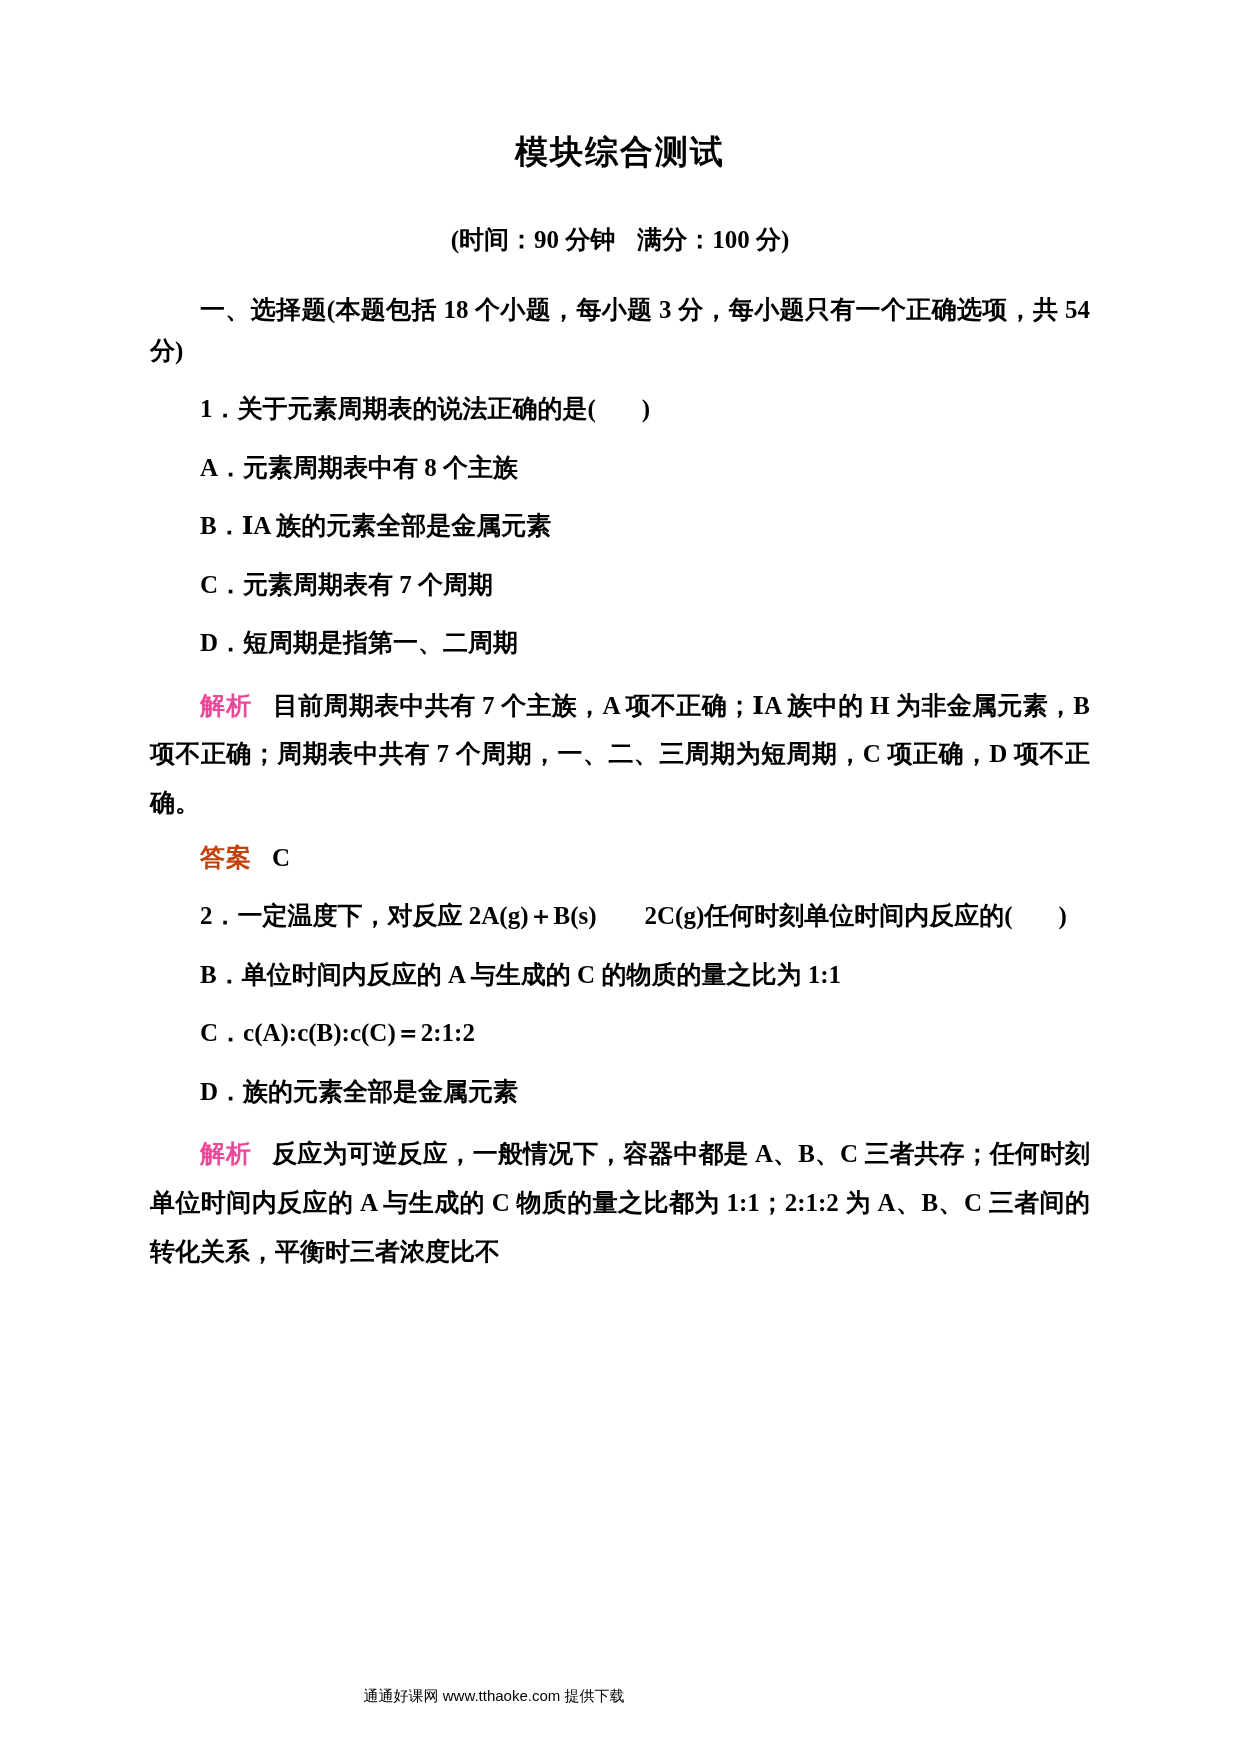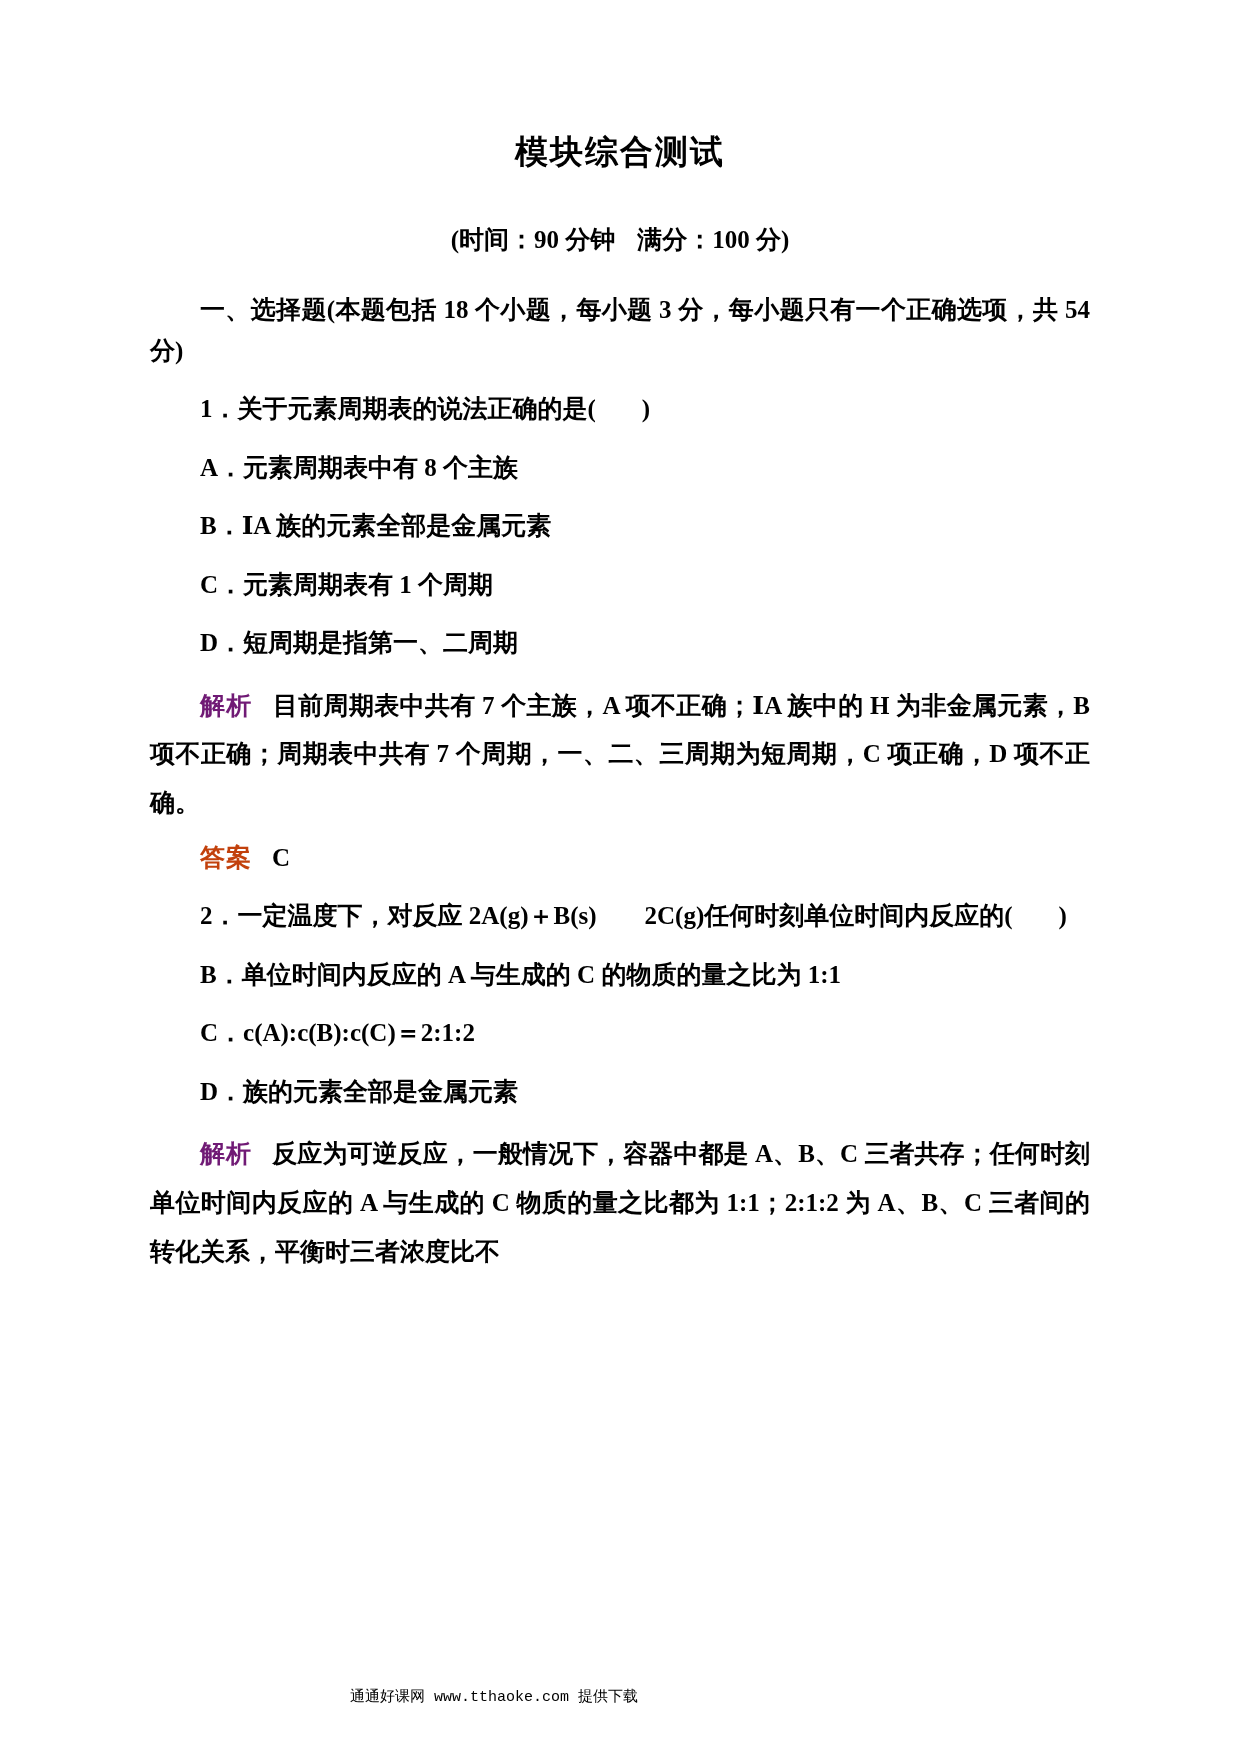--- a/index.html
+++ b/index.html
@@ -50,21 +50,21 @@
     text-align: justify;
   }
   p.indent {
     text-indent: 2em;
   }
   p.loose {
     line-height: 1.95;
     margin-bottom: 10px;
   }
   .label-analysis {
-    color: #701a75;
+    color: #ec4899;
     font-weight: bold;
     letter-spacing: 1px;
   }
   .label-answer {
     color: #c2410c;
     font-weight: bold;
     letter-spacing: 1px;
   }
   .sp {
     display: inline-block;
@@ -77,21 +77,21 @@
   .eqgap {
     display: inline-block;
     width: 48px;
   }
   .footer {
     position: absolute;
     left: 0;
     bottom: 48px;
     width: 988px;
     text-align: center;
-    font-family: Liberation Mono, monospace;
+    font-family: Liberation Sans, sans-serif;
     font-size: 15px;
     color: #000000;
   }
 </style>
 </head>
 <body>
 
 <div class="page">
 
   <h1 class="doc-title">模块综合测试</h1>
@@ -101,21 +101,21 @@
   </div>
 
   <p class="block indent">一、选择题(本题包括 18 个小题，每小题 3 分，每小题只有一个正确选项，共 54 分)</p>
 
   <p class="block indent">
     <span>1．关于元素周期表的说法正确的是(</span><span class="blank"></span><span>)</span>
   </p>
 
   <p class="block indent">A．元素周期表中有 8 个主族</p>
   <p class="block indent">B．ⅠA 族的元素全部是金属元素</p>
-  <p class="block indent">C．元素周期表有 1 个周期</p>
+  <p class="block indent">C．元素周期表有 7 个周期</p>
   <p class="block indent">D．短周期是指第一、二周期</p>
 
   <p class="block indent loose">
     <span class="label-analysis">解析</span><span class="sp"></span><span>目前周期表中共有 7 个主族，A 项不正确；ⅠA 族中的 H 为非金属元素，B 项不正确；周期表中共有 7 个周期，一、二、三周期为短周期，C 项正确，D 项不正确。</span>
   </p>
 
   <p class="block indent">
     <span class="label-answer">答案</span><span class="sp"></span><span>C</span>
   </p>
 

